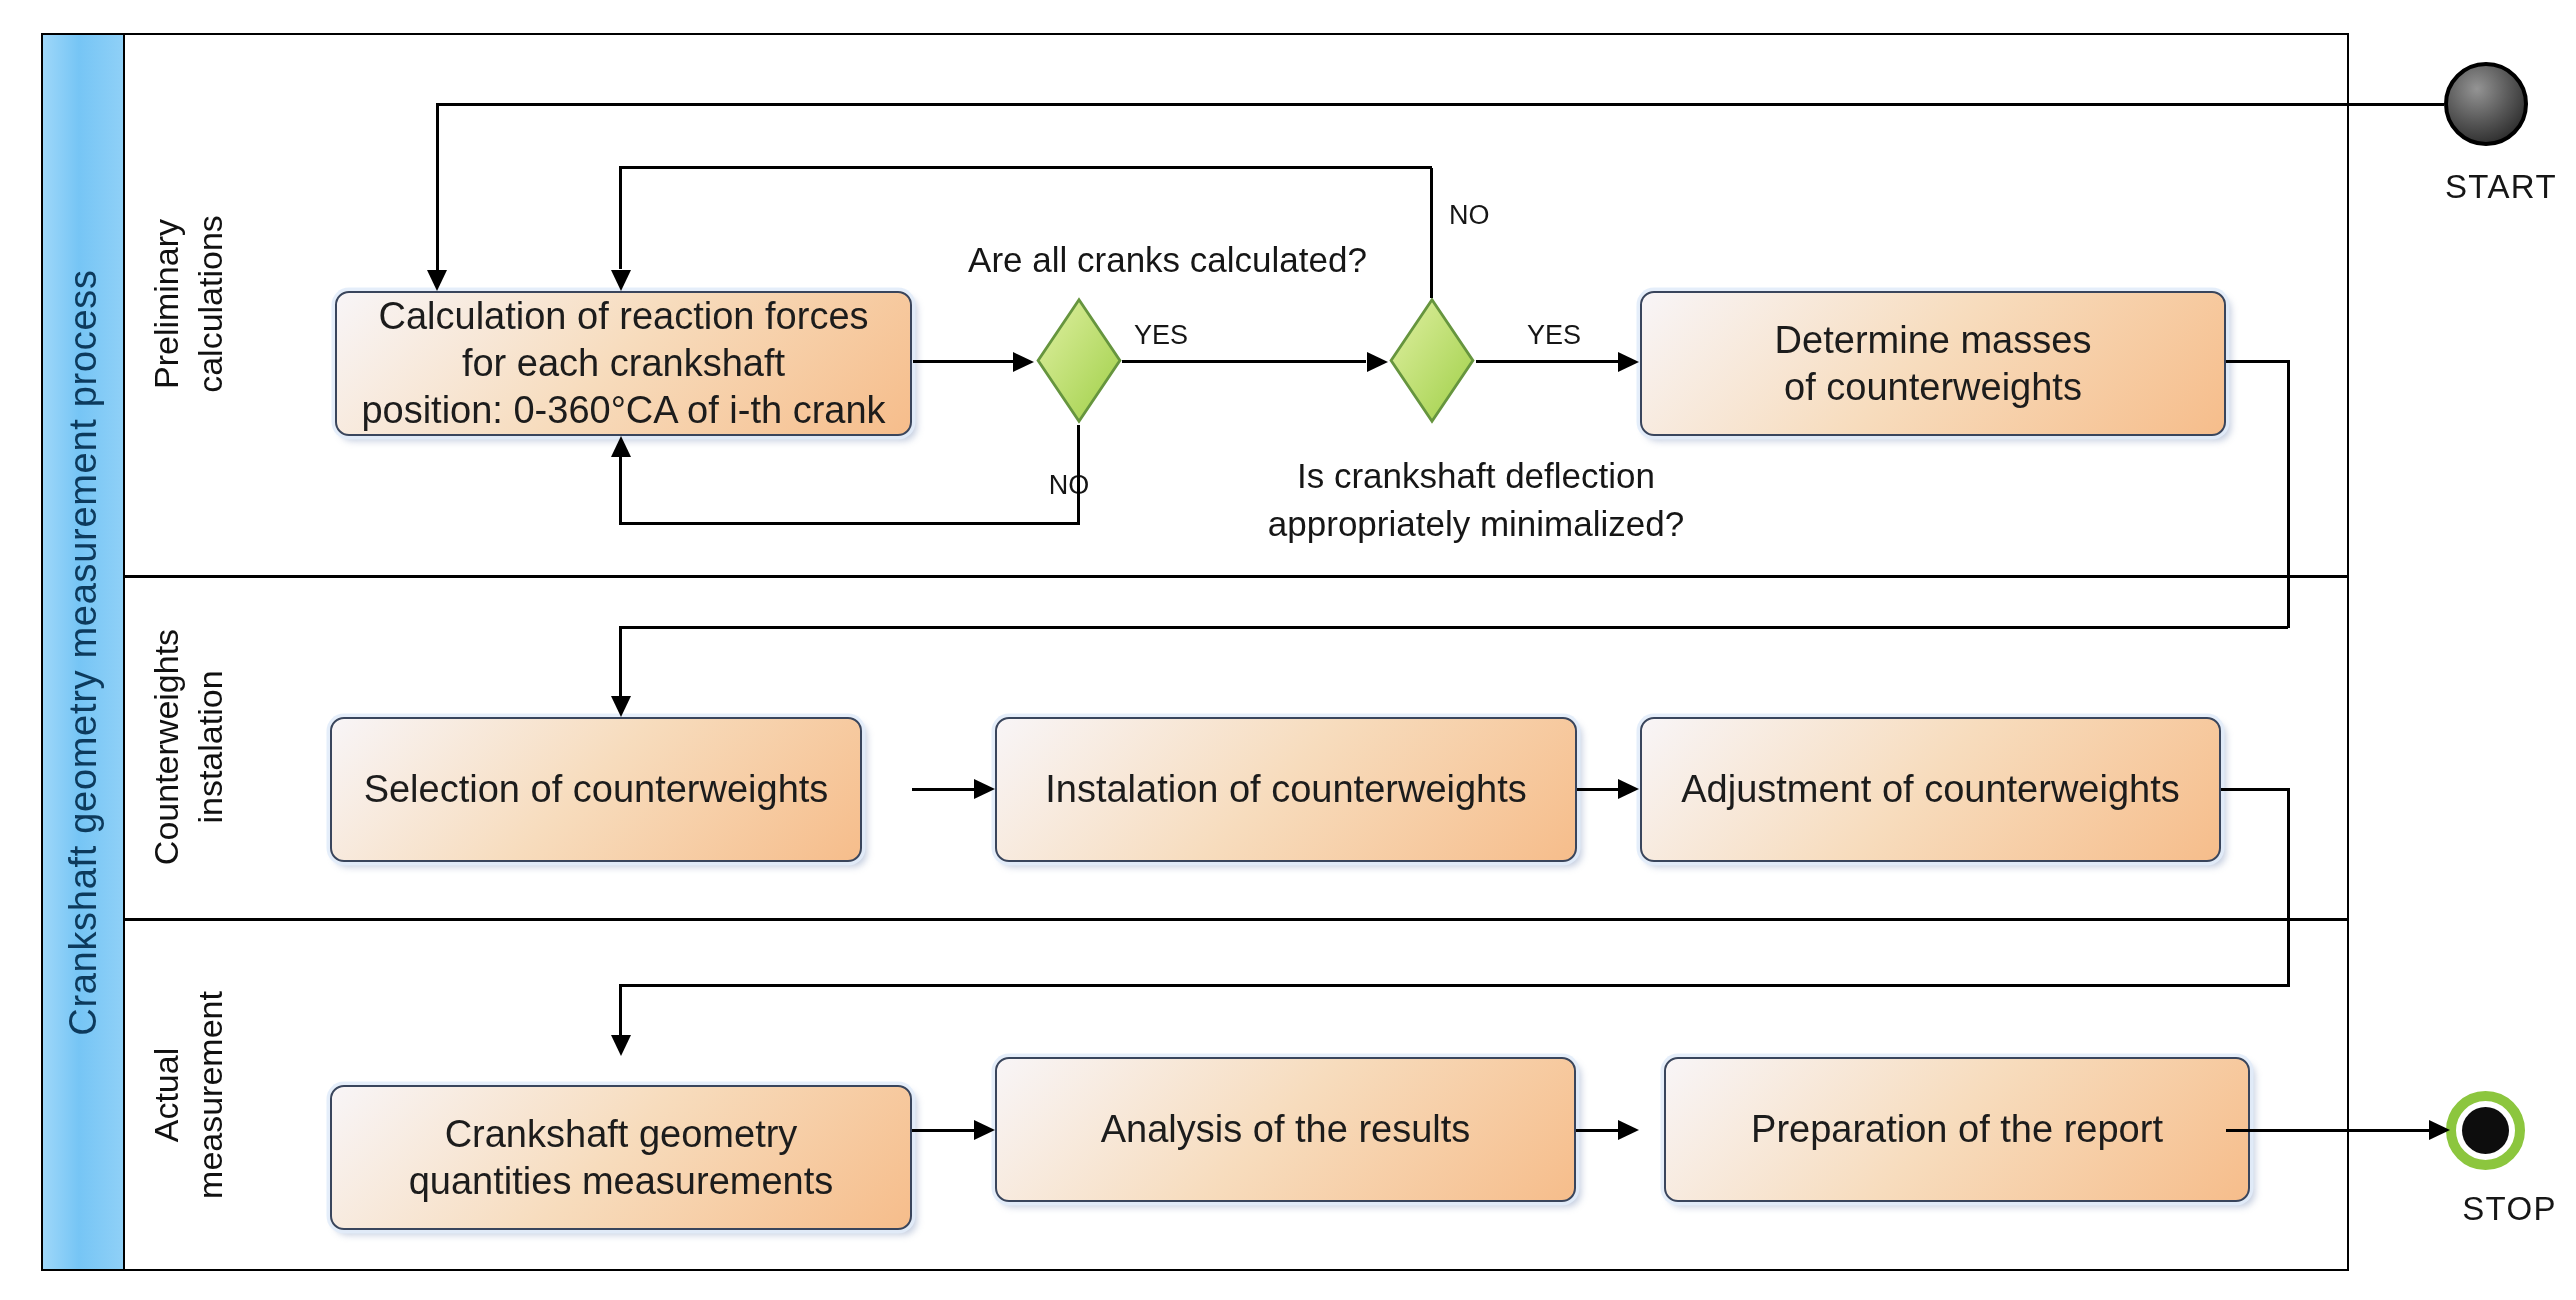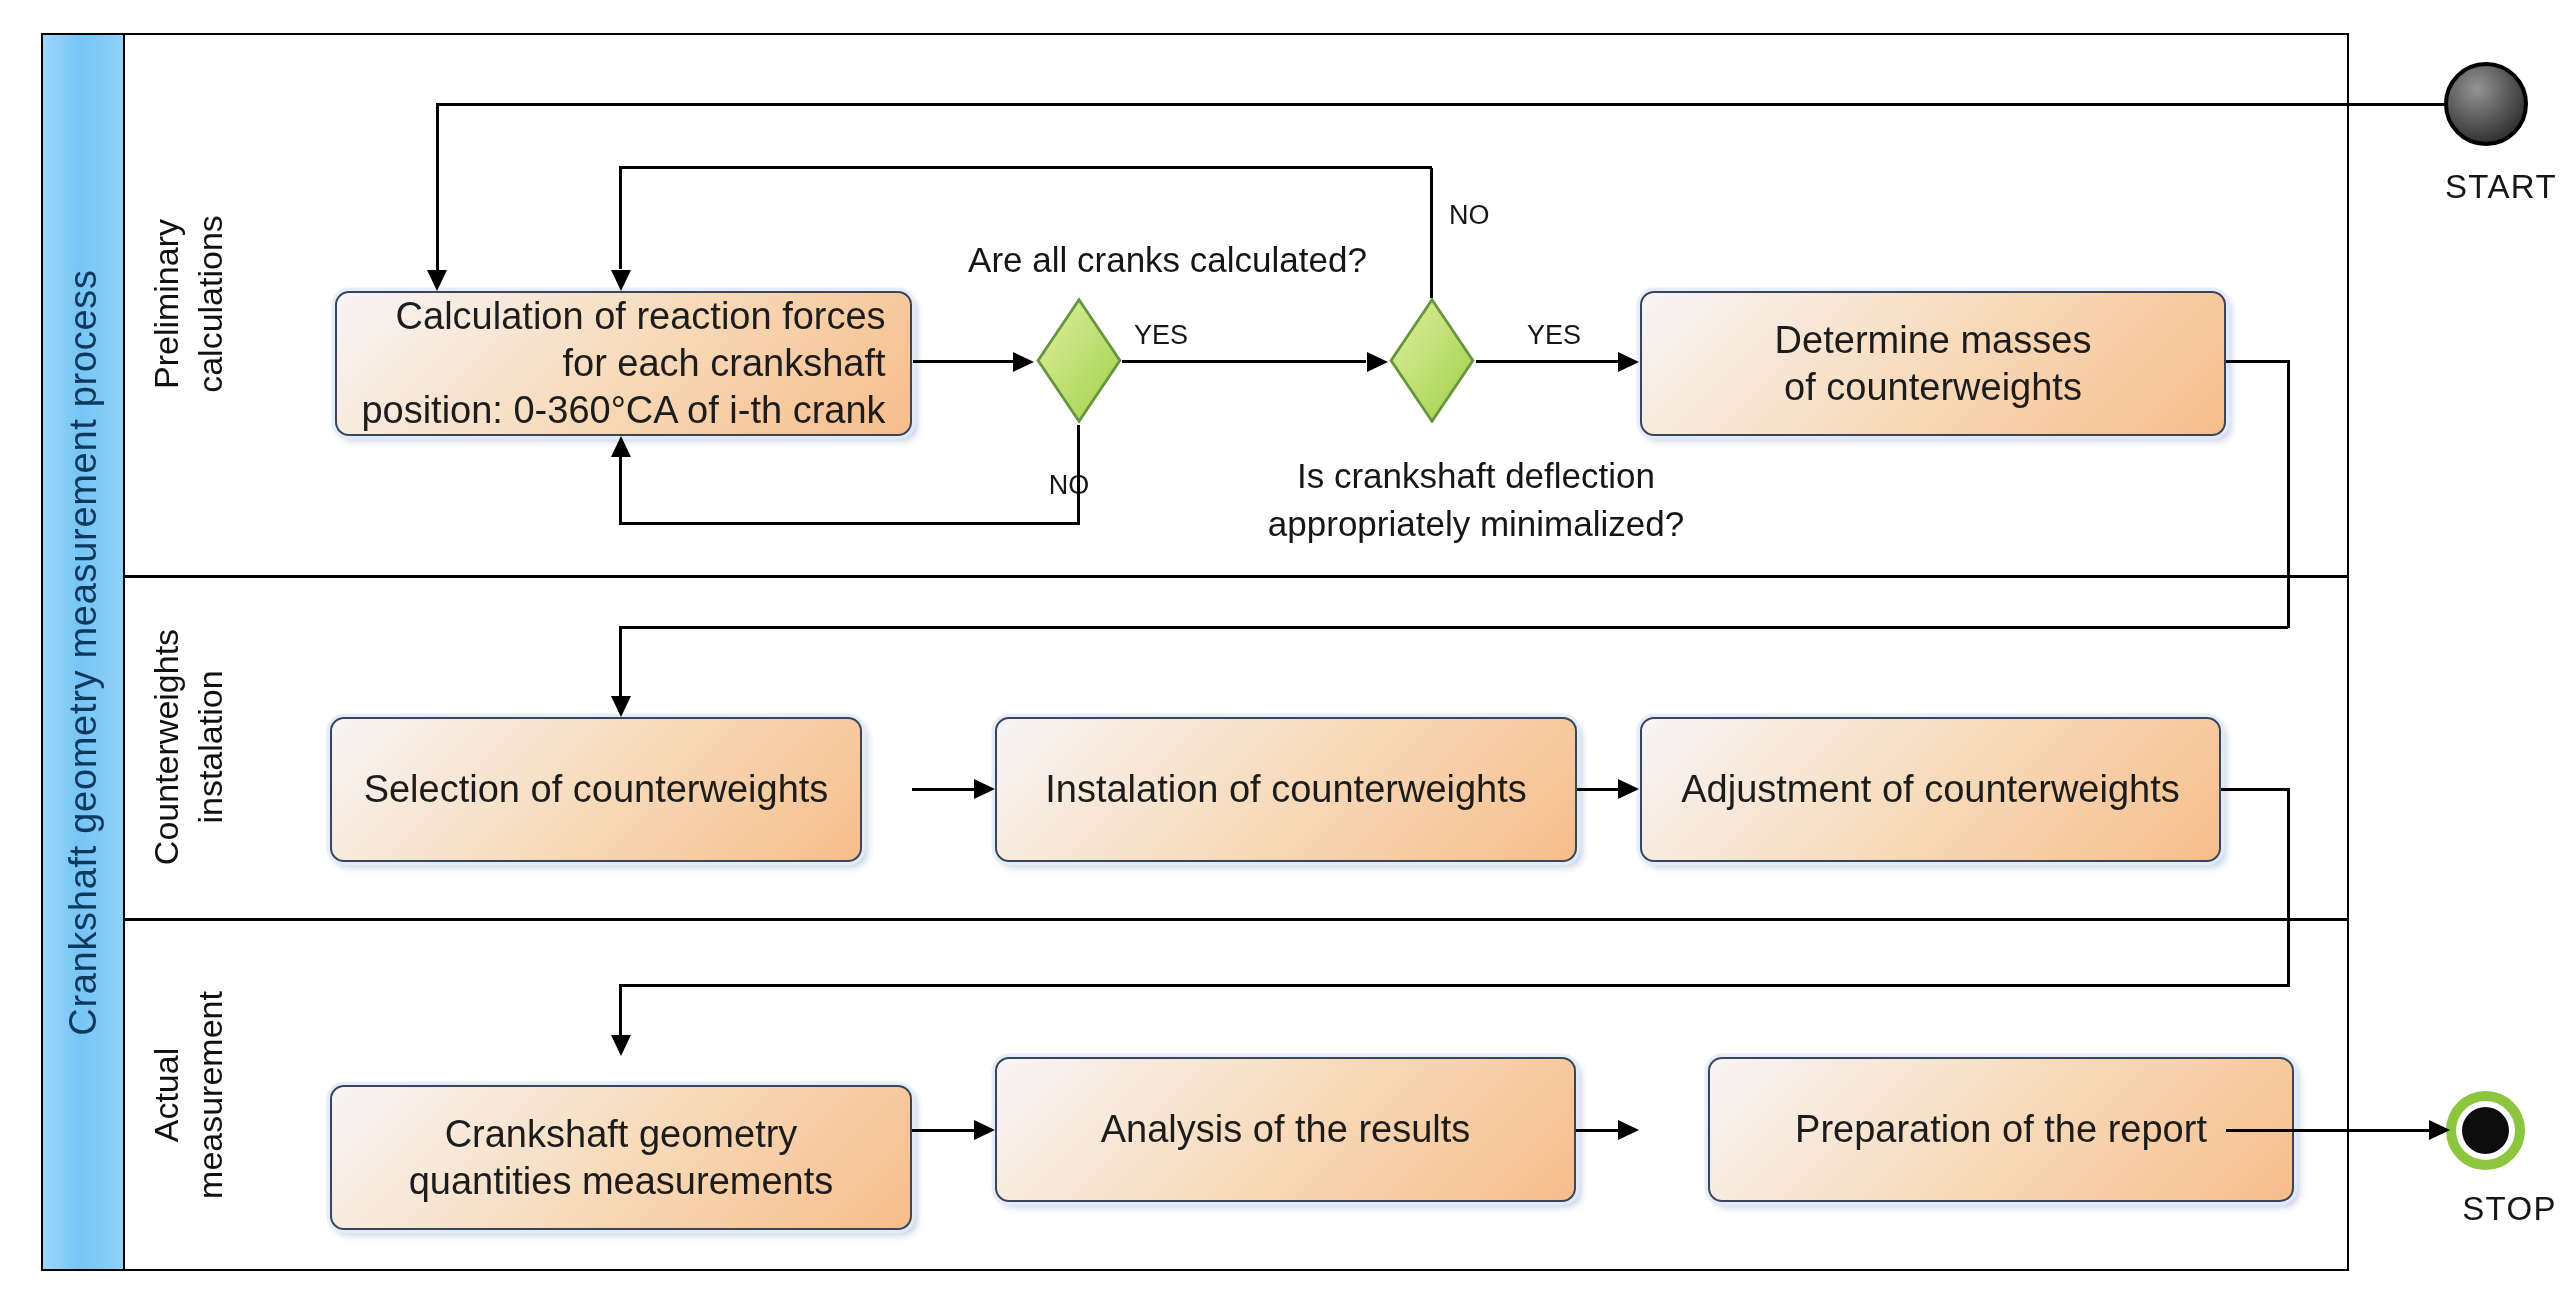--- a/index.html
+++ b/index.html
@@ -61,34 +61,34 @@
 measurement</div>
 
   <div class="start-circle" style="left:2444px;top:62px;"></div>
   <div class="tlabel" style="left:2415px;top:168px;width:142px;">START</div>
 
   <div class="stop-ring" style="left:2446px;top:1091px;">
     <div class="stop-dot"></div>
   </div>
   <div class="tlabel" style="left:2415px;top:1190px;width:142px;">STOP</div>
 
-  <div class="task" style="left:335px;top:291px;width:577px;height:145px;text-align:right;">Calculation of reaction forces
+  <div class="task" style="left:335px;top:291px;width:577px;height:145px;">Calculation of reaction forces
 for each crankshaft
 position: 0-360°CA of i-th crank</div>
   <div class="task" style="left:1640px;top:291px;width:586px;height:145px;">Determine masses
 of counterweights</div>
 
   <div class="task" style="left:330px;top:717px;width:532px;height:145px;">Selection of counterweights</div>
   <div class="task" style="left:1640px;top:717px;width:581px;height:145px;">Adjustment of counterweights</div>
   <div class="task" style="left:995px;top:717px;width:582px;height:145px;">Instalation of counterweights</div>
 
   <div class="task" style="left:330px;top:1057px;width:582px;height:145px;margin-top:28px;">Crankshaft geometry
 quantities measurements</div>
   <div class="task" style="left:995px;top:1057px;width:581px;height:145px;">Analysis of the results</div>
-  <div class="task" style="left:1708px;top:1057px;width:586px;height:145px;">Preparation of the report</div>
+  <div class="task" style="left:1664px;top:1057px;width:586px;height:145px;">Preparation of the report</div>
 
   <svg class="gateway" style="left:1035px;top:297px;" viewBox="0 0 124 180">
     <defs>
         <linearGradient id="gg1" x1="0" y1="0" x2="1" y2="1">
       <stop offset="0" stop-color="#e0f0a2"></stop>
           <stop offset="1" stop-color="#9fcf47"></stop>
     </linearGradient>
       </defs>
     <polygon points="62,4 120,90 62,176 4,90" fill="url(#gg1)" stroke="#66953e" stroke-width="4"></polygon>
   </svg>

